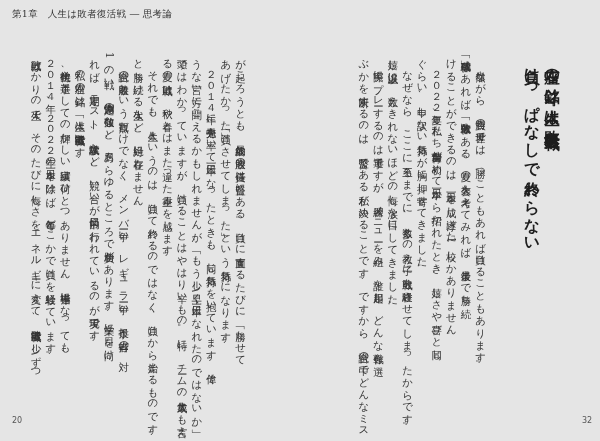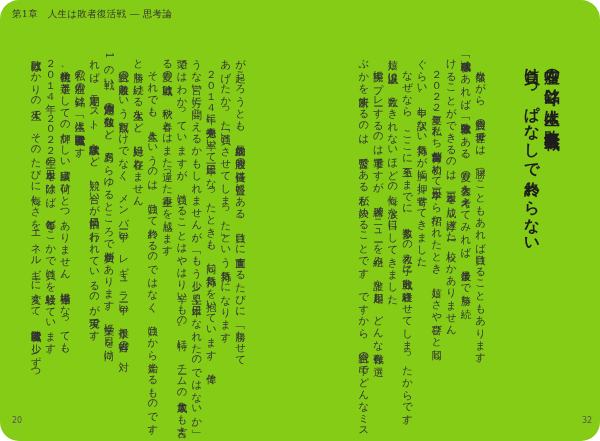--- a/index.html
+++ b/index.html
@@ -11,22 +11,21 @@
       width: 600px;
       height: 441px;
       position: relative;
       overflow: hidden;
       font-family: "DejaVu Serif", "Liberation Serif", serif;
       color: #2a2a2a;
     }
     .spread {
       position: absolute;
       inset: 0;
-      background: #84cc16;
-      border-radius: 19px;
+      background: #e5e5e5;
     }
     .page {
       position: absolute;
       top: 0;
       height: 441px;
       width: 300px;
     }
     .page-left { left: 0; }
     .page-right { left: 300px; }
 

